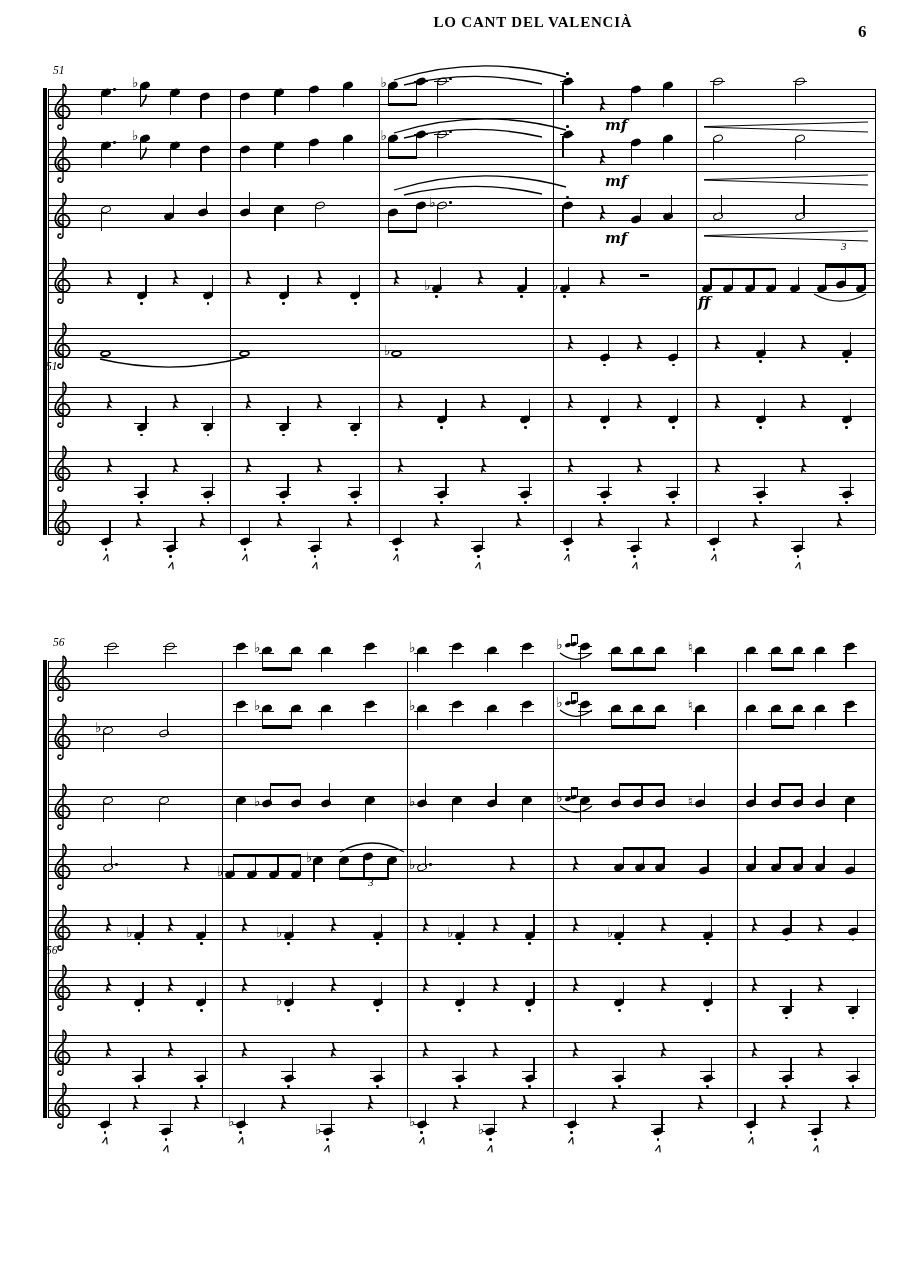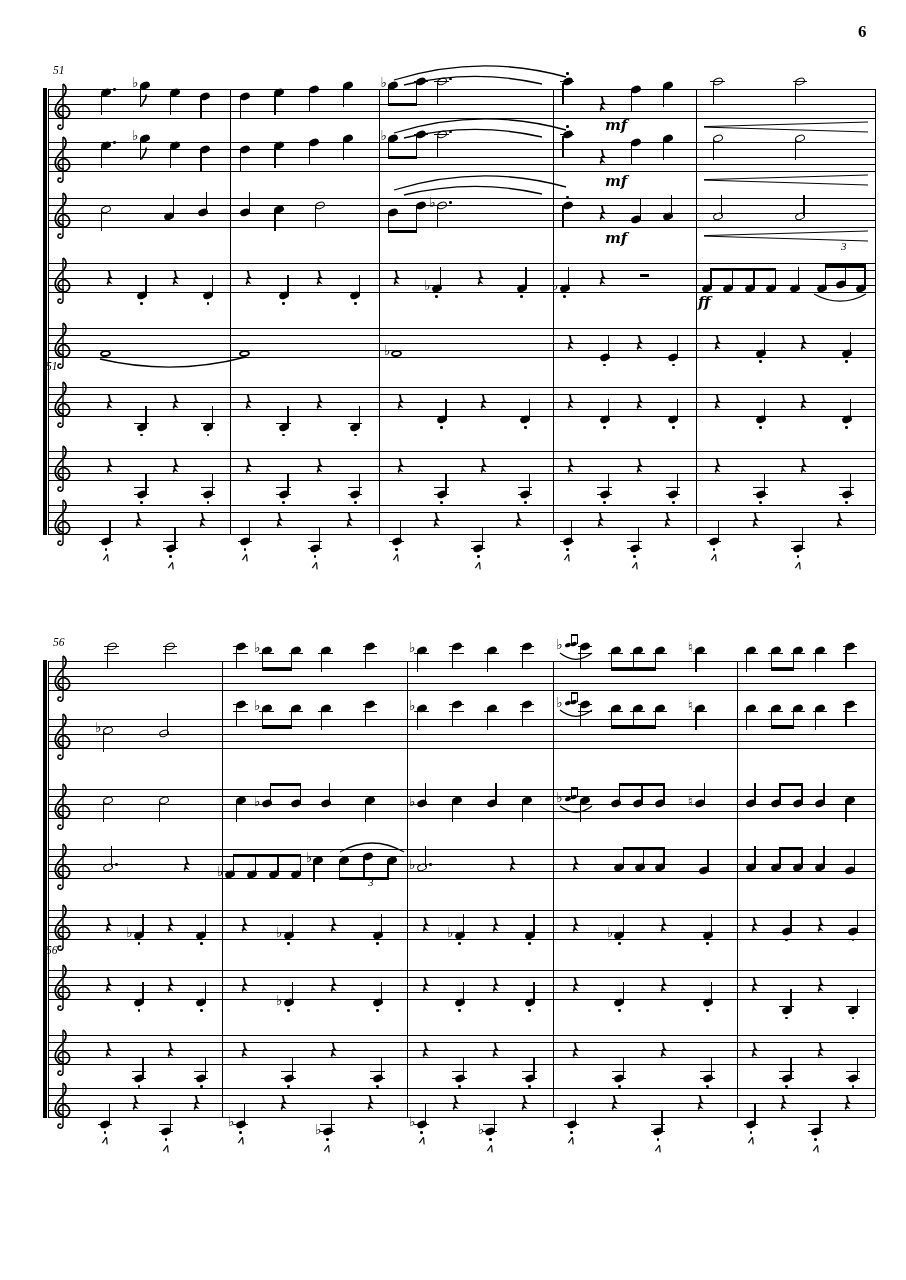--- a/index.html
+++ b/index.html
@@ -13,20 +13,21 @@
   .dyn{position:absolute;font-weight:bold;font-style:italic;font-size:15px;font-family:"DejaVu Serif",serif;}
   .tup{position:absolute;font-style:italic;font-size:11px;font-family:"Liberation Serif",serif;}
   .acc-sign{position:absolute;font-family:"DejaVu Sans",sans-serif;font-size:14px;line-height:1;}
   .accent{position:absolute;font-weight:bold;font-size:11px;font-family:"DejaVu Sans",sans-serif;line-height:1;}
   svg{position:absolute;overflow:visible;}
 </style>
 </head>
 <body>
 
 <div class="page">
+  <div class="title">LO CANT DEL VALENCIÀ</div>
   <div class="pagenum">6</div>
   <div id="notation" class="abs" style="left:0;top:0;width:906px;height:1280px;">
       <div style="position: absolute; left: 43px; top: 88px; width: 3.6px; height: 447px; background: rgb(0, 0, 0);"></div>
       <div style="position: absolute; left: 48px; top: 89px; width: 1.2px; height: 445px; background: rgb(0, 0, 0);"></div>
       <div style="position: absolute; left: 230px; top: 89px; width: 1.2px; height: 445px; background: rgb(0, 0, 0);"></div>
       <div style="position: absolute; left: 379px; top: 89px; width: 1.2px; height: 445px; background: rgb(0, 0, 0);"></div>
       <div style="position: absolute; left: 553px; top: 89px; width: 1.2px; height: 445px; background: rgb(0, 0, 0);"></div>
       <div style="position: absolute; left: 696px; top: 89px; width: 1.2px; height: 445px; background: rgb(0, 0, 0);"></div>
       <div style="position: absolute; left: 875px; top: 89px; width: 1.2px; height: 445px; background: rgb(0, 0, 0);"></div>
       <div style="position: absolute; left: 48px; top: 89px; width: 827px; height: 1.1px; background: rgb(0, 0, 0);"></div>

